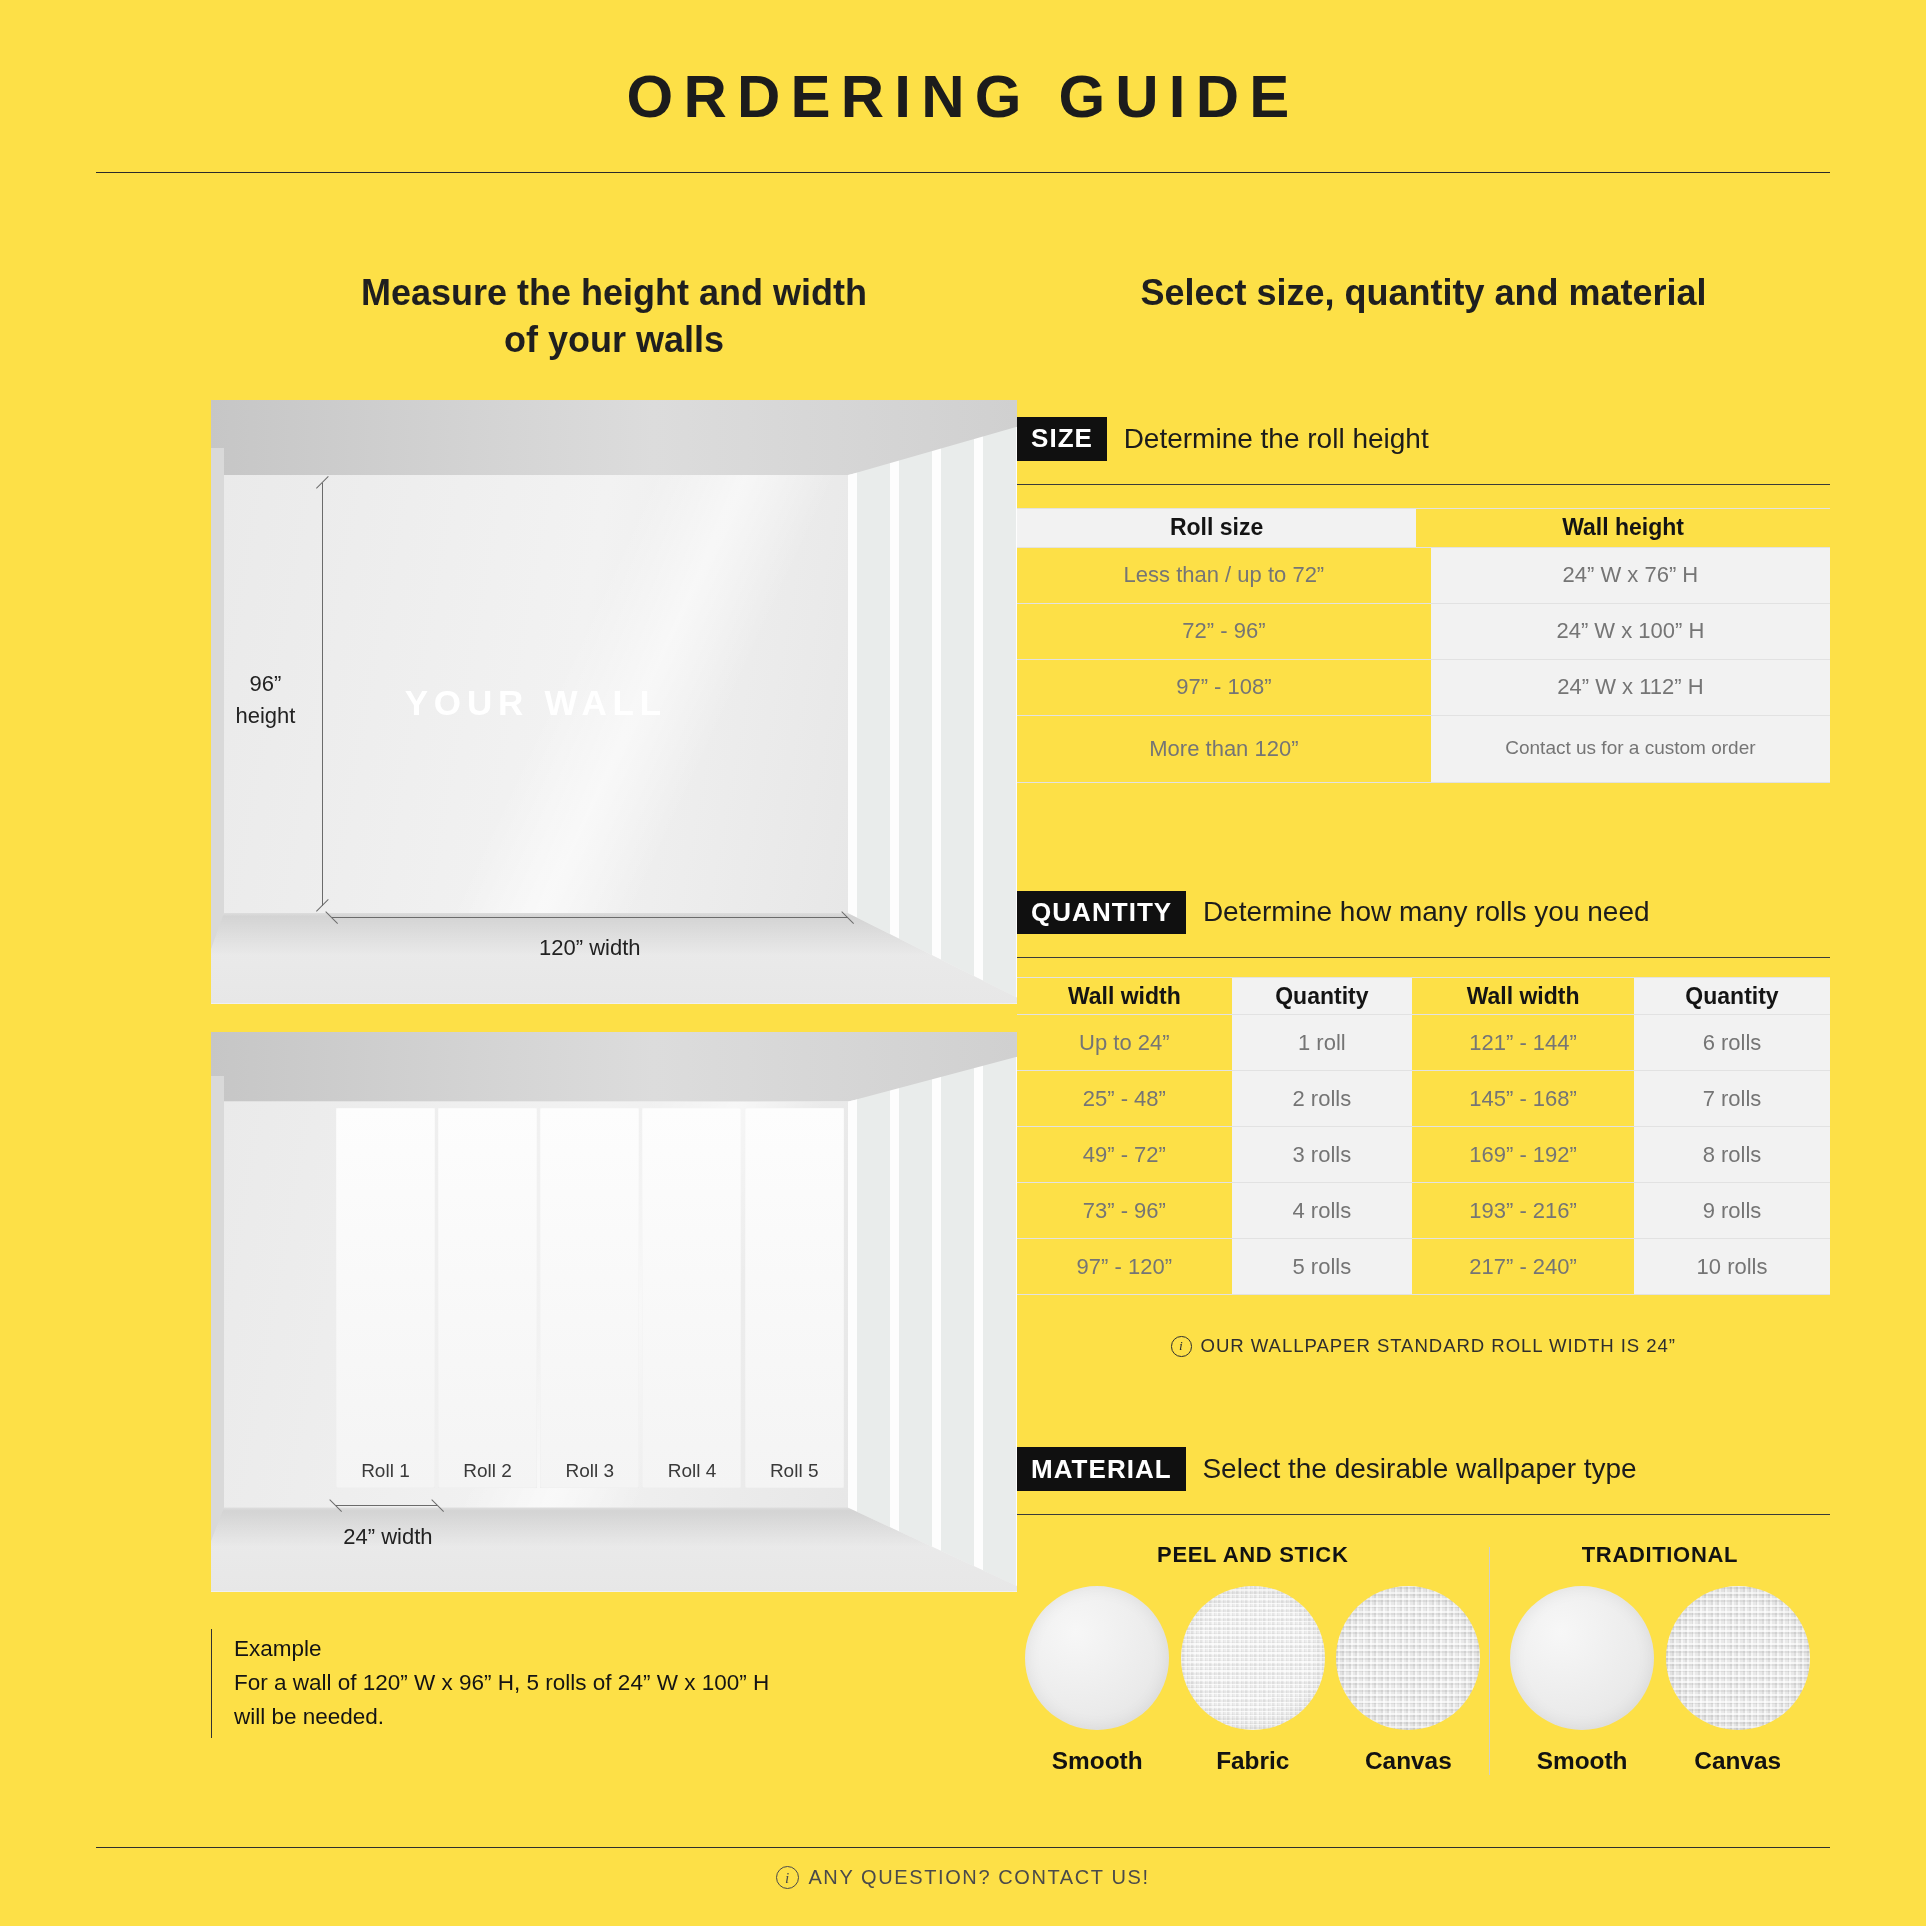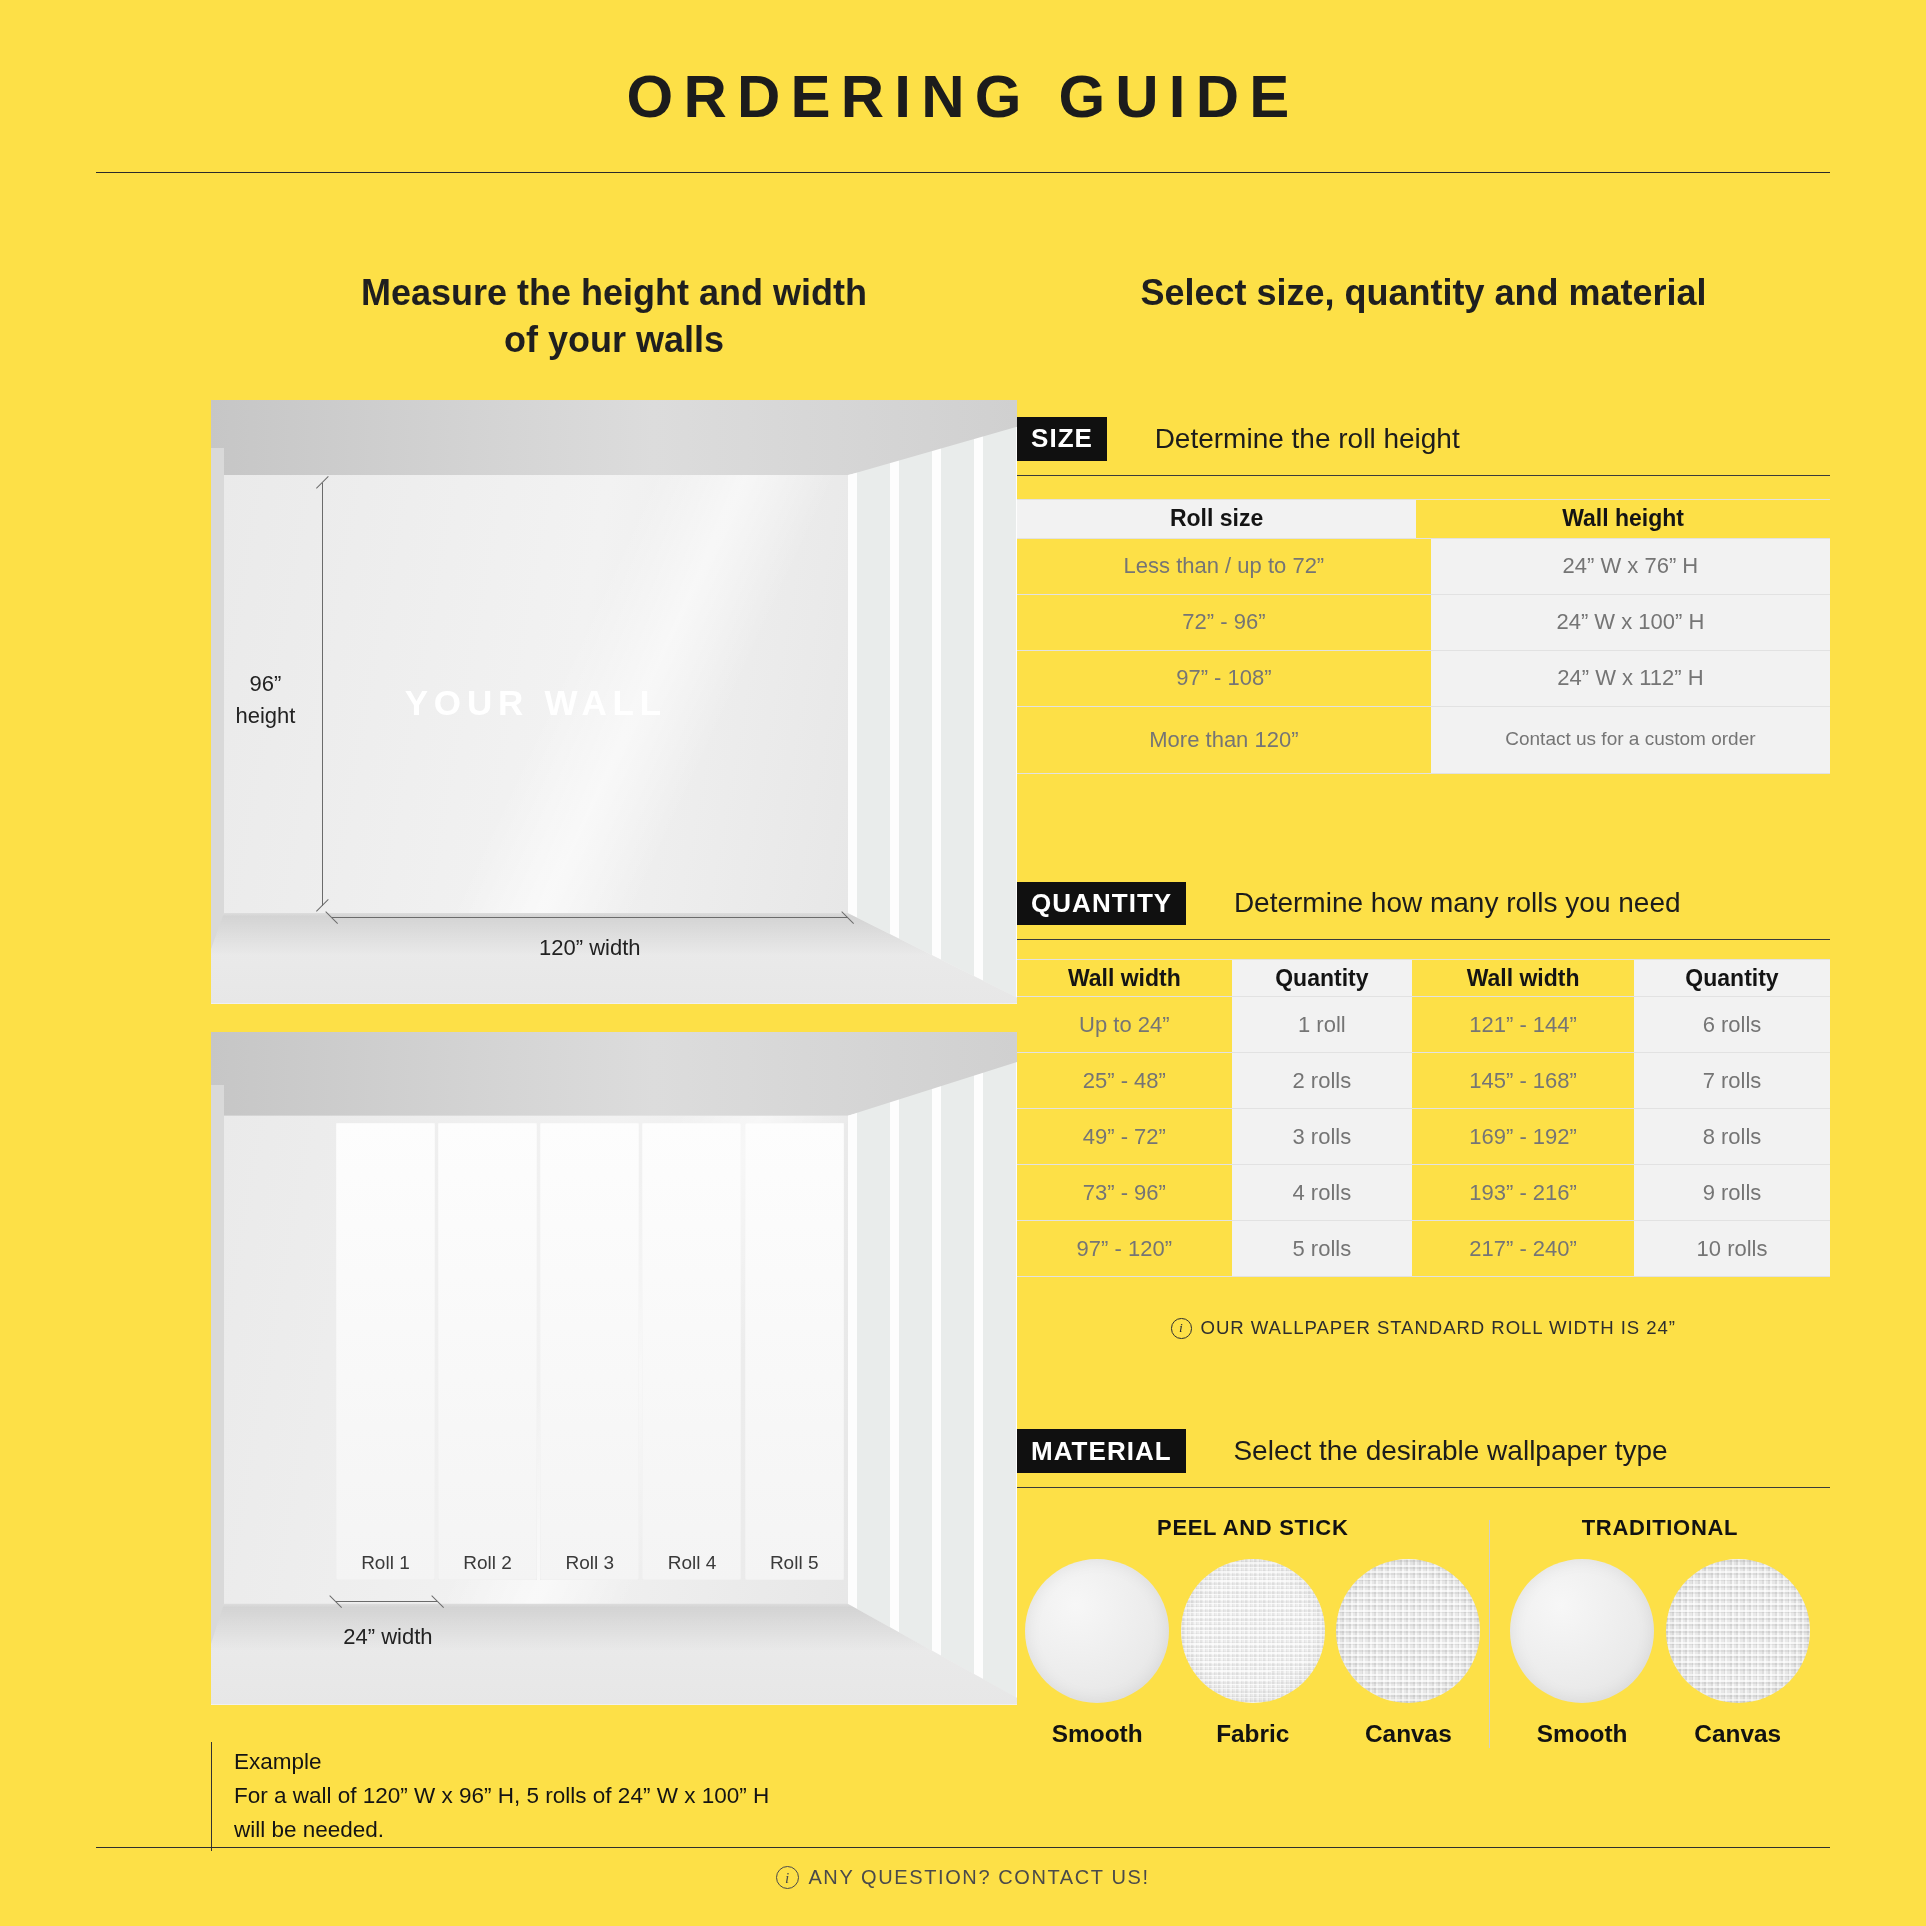--- a/index.html
+++ b/index.html
@@ -17,21 +17,21 @@
   .top-rule { width:1734px; margin:41px auto 0; border-top:1.9px solid #2a2a2a; }
 
   
   .main { display:flex; justify-content:flex-end; padding:0 96px; margin-top:97px; }
   .col-left  { width:806px; }
   .col-right { width:813px; }
   .col-heading { margin:0; text-align:center; font-size:36px; line-height:1.3; font-weight:600; color:#1f1f1f; }
 
   
   .room { position:relative; width:806px; height:604px; margin-top:36px; background:#fafafa; overflow:hidden; }
-  .room2 { height:673px; margin-top:28px; }
+  .room2 { height:560px; margin-top:28px; }
   .r-ceiling { position:absolute; inset:0;
     clip-path:polygon(0 0,100% 0,100% 6.5%,79% 12.5%,1.6% 12.5%,0 8%);
     background:linear-gradient(to right,#c6c6c6,#dcdcdc 55%,#d0d0d0); }
   .r-leftwall { position:absolute; left:0; top:8%; width:1.6%; height:83%; background:#d9d9d9; }
   .r-wall { position:absolute; left:1.6%; top:12.5%; width:77.4%; height:72.5%;
     background:linear-gradient(100deg,#eaeaea,#f2f2f2 55%,#e7e7e7); }
   .r-wall::after { content:""; position:absolute; inset:0;
     background:linear-gradient(115deg, rgba(255,255,255,0) 52%, rgba(255,255,255,0.55) 63%, rgba(255,255,255,0) 74%); }
   .r-window { position:absolute; left:79%; top:4.5%; width:21%; height:95.5%;
     clip-path:polygon(0 8.4%,100% 0,100% 99%,0 84.3%);
@@ -58,21 +58,21 @@
   .width-label  { position:absolute; left:15%; width:64%; top:88.6%; text-align:center; font-size:22px; color:#222; }
   .width-label2 { position:absolute; left:6.2%; width:31.5%; top:88%; text-align:center; font-size:22px; color:#222; }
 
   .panels { position:absolute; left:15.5%; top:13.6%; width:63%; height:67.9%; display:flex; gap:3.2px; }
   .panel { position:relative; flex:1; background:linear-gradient(to bottom,#fdfdfd,#f4f4f4); box-shadow:inset 0 0 1.3px rgba(0,0,0,0.10); }
   .roll-label { position:absolute; bottom:6.4px; left:0; width:100%; text-align:center; font-size:19px; color:#3a3a3a; }
 
   .example { margin-top:37px; border-left:1.9px solid #333; padding:3.9px 0 3.9px 22px; font-size:22.5px; line-height:1.5; color:#141414; }
 
   
-  .section-head { display:flex; align-items:center; border-bottom:1.3px solid #3a3a3a; padding-bottom:14px;gap:31px; }
+  .section-head { display:flex; align-items:center; border-bottom:1.3px solid #3a3a3a; padding-bottom:23px; }
   .size-head { margin-top:100px; }
   .qty-head  { margin-top:108px; }
   .mat-head  { margin-top:90px; }
   .tag { background:#101010; color:#ffffff; font-weight:700; font-size:26px; letter-spacing:0.04em; padding:6.4px 14px; flex:0 0 auto; }
   .subtitle { font-size:28px; margin-left:16.7px; color:#1c1c1c; }
 
   .band { background:#f2f2f2; }
   .size-table { margin-top:23px; border-top:1.3px solid #e2e2e2; }
   .st-row { display:flex; align-items:stretch; border-bottom:1.3px solid #e2e2e2; min-height:56px; }
   .st-head { min-height:39px; }

